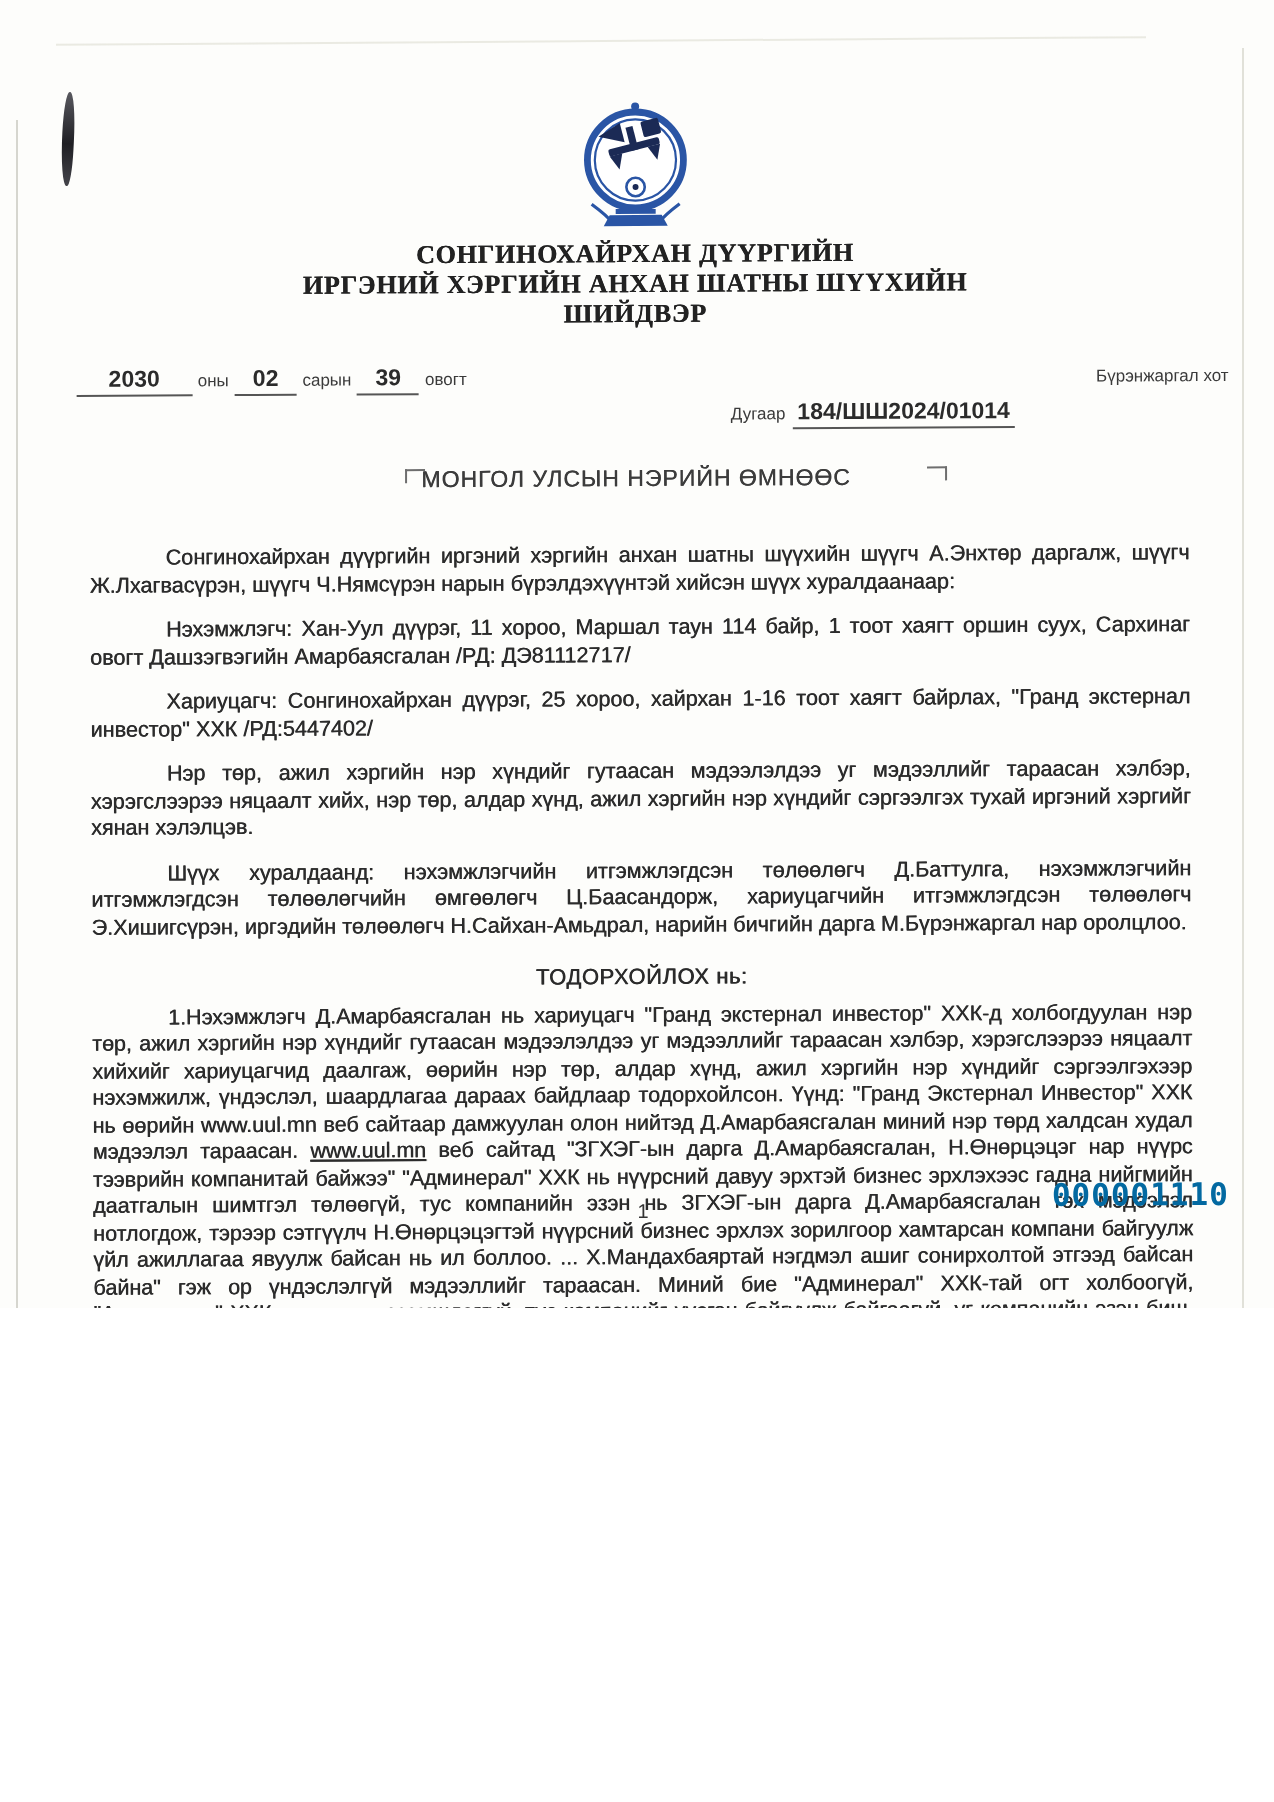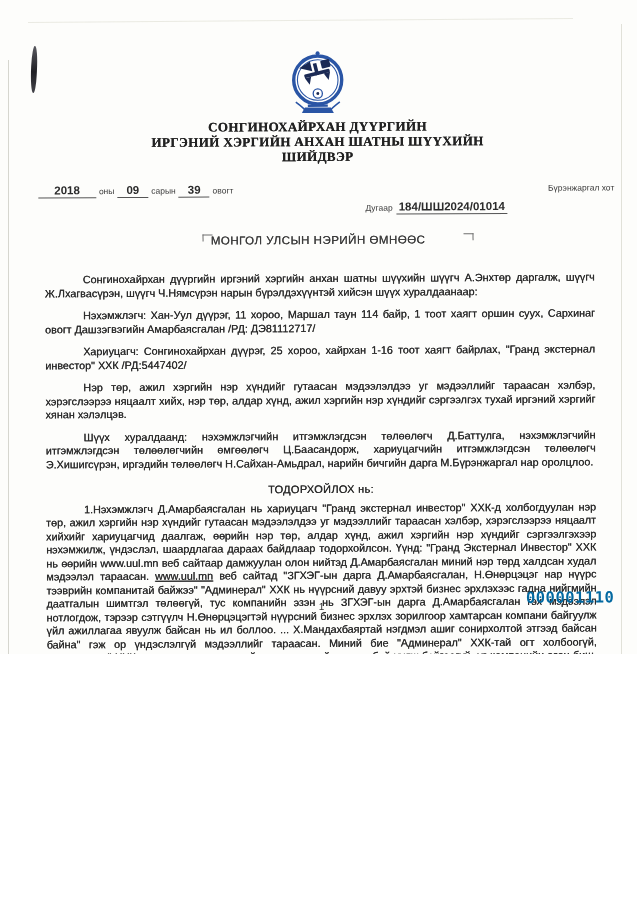--- a/index.html
+++ b/index.html
@@ -107,21 +107,21 @@
     </div>
 
     <div class="title-block">
       <div>СОНГИНОХАЙРХАН ДҮҮРГИЙН</div>
       <div>ИРГЭНИЙ ХЭРГИЙН АНХАН ШАТНЫ ШҮҮХИЙН</div>
       <div>ШИЙДВЭР</div>
     </div>
 
     <div class="meta-row">
       <div class="meta-date">
-        <span class="u-num u-year">2018</span><span>оны</span><span class="u-num">09</span><span>сарын</span><span class="u-num">39</span><span>овогт</span>
+        <span class="u-num u-year">2030</span><span>оны</span><span class="u-num">02</span><span>сарын</span><span class="u-num">39</span><span>овогт</span>
       </div>
       <div class="meta-num">
         <span>Дугаар</span><span class="u-val">184/ШШ2024/01014</span>
       </div>
       <div class="meta-city">Бүрэнжаргал хот</div>
     </div>
 
     <div class="on-behalf">
       <span class="corner l"></span>
       <span class="corner r"></span>

